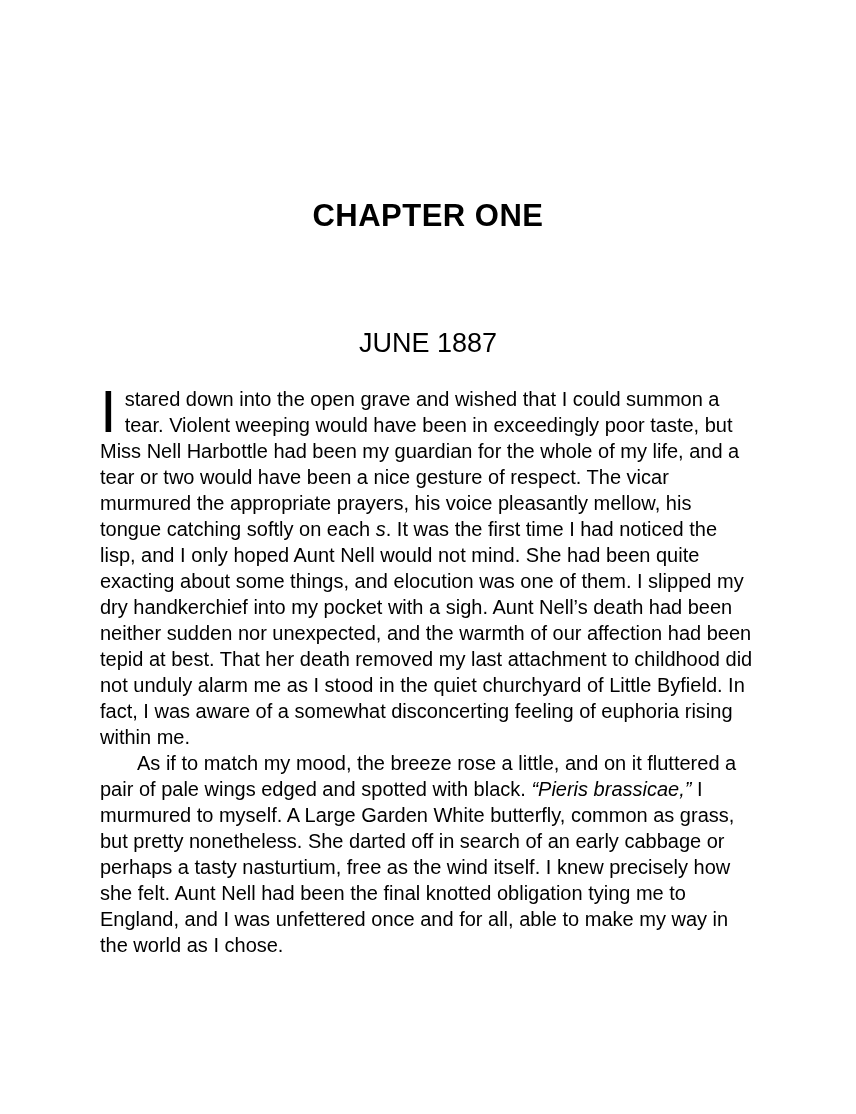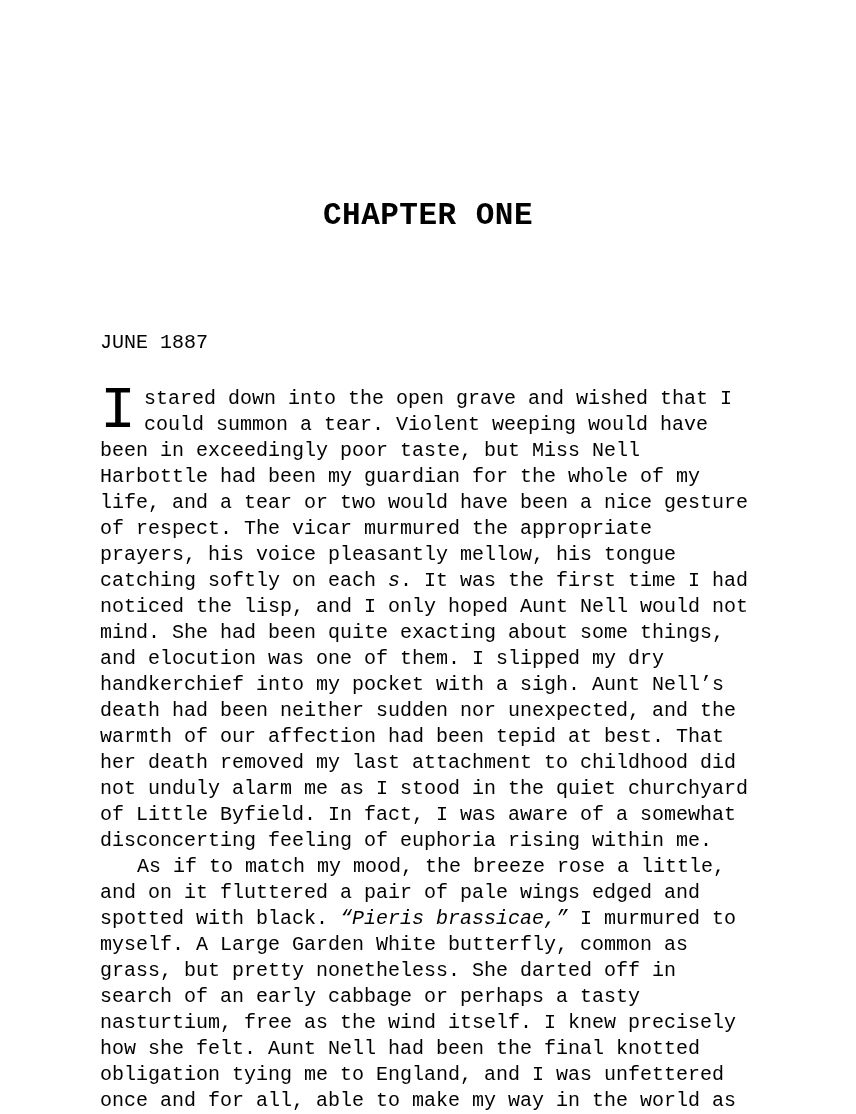--- a/index.html
+++ b/index.html
@@ -5,38 +5,39 @@
   html, body {
     margin: 0;
     padding: 0;
     background: #ffffff;
   }
   .page {
     width: 856px;
     height: 1114px;
     background: #ffffff;
     color: #000000;
-    font-family: Liberation Mono, monospace;
+    font-family: Liberation Sans, sans-serif;
     overflow: hidden;
     position: relative;
     box-sizing: border-box;
   }
   .chapter-title {
     margin: 0;
     padding: 197px 0 0 0;
     text-align: center;
     font-size: 31px;
     line-height: 38px;
     font-weight: bold;
     letter-spacing: 0.5px;
   }
   .dateline {
     margin: 95px 100px 0 100px;
-    font-size: 20px;
+    font-size: 27px;
     line-height: 26px;
+    text-align: center;
   }
   .body-text {
     margin: 30px 100px 0 100px;
     width: 656px;
     font-size: 20px;
     line-height: 26px;
     text-align: left;
   }
   .body-text p.para {
     margin: 0;

